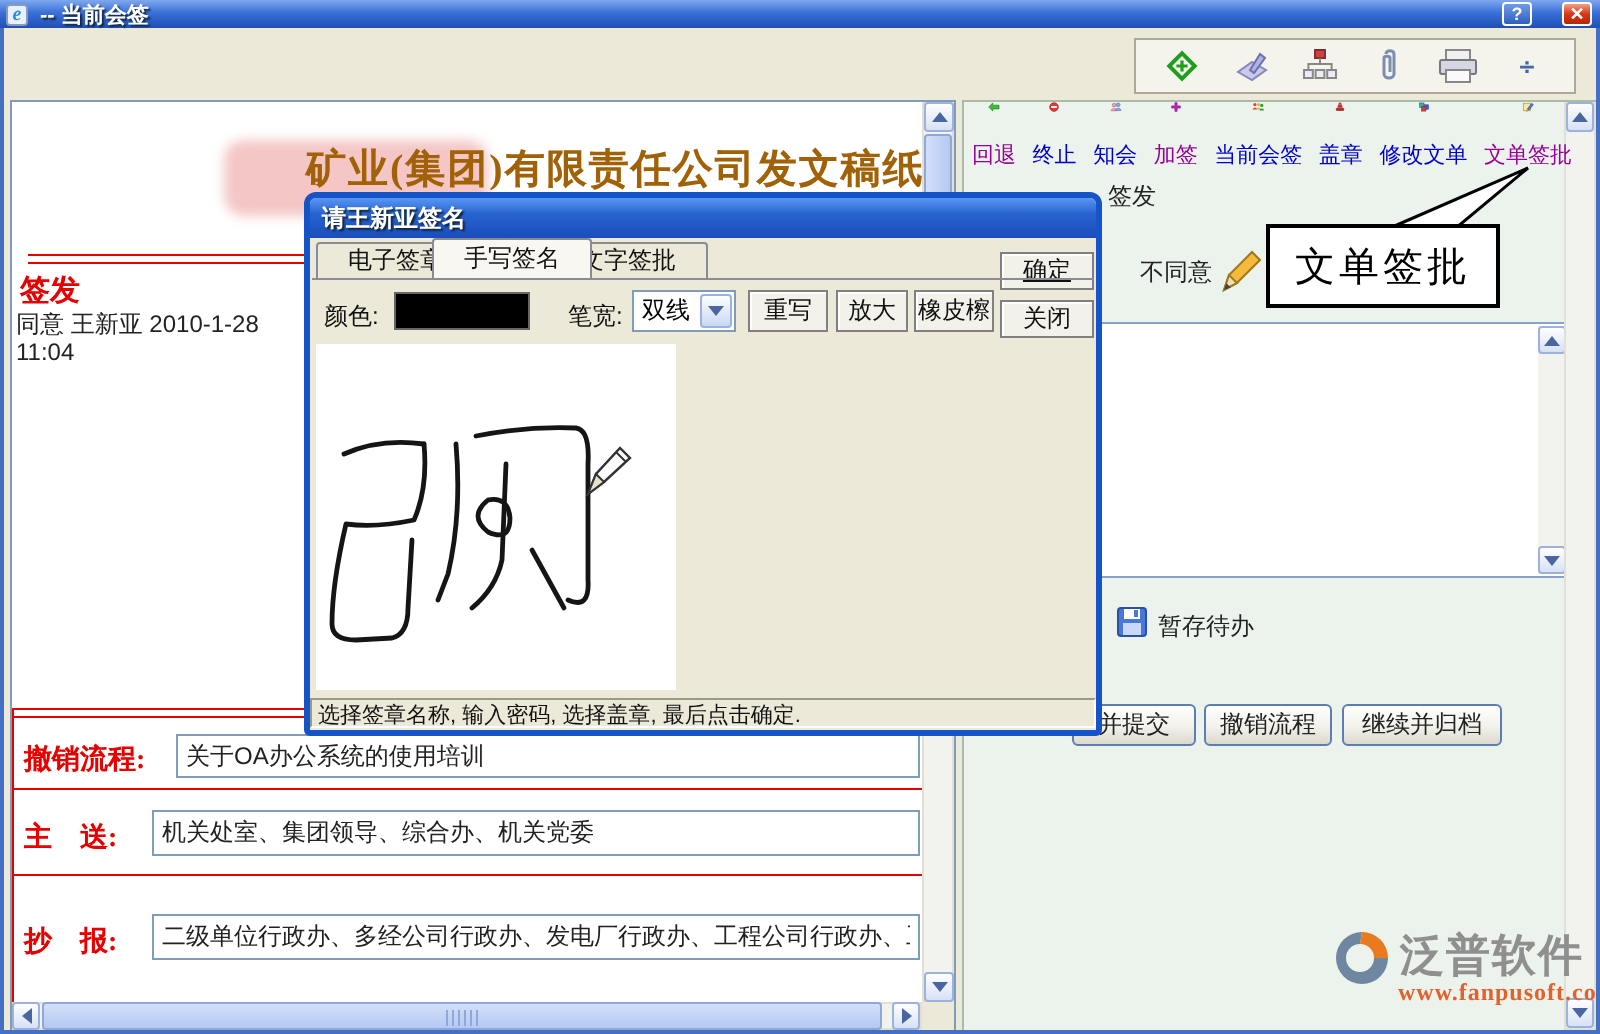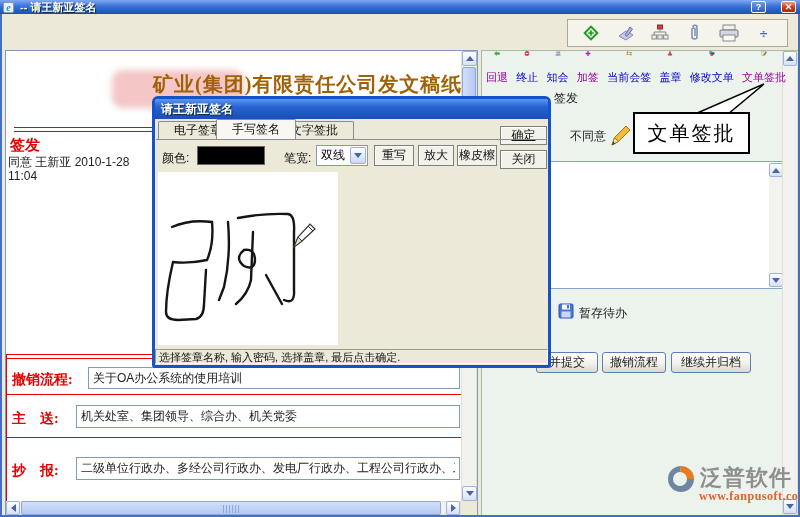--- a/index.html
+++ b/index.html
@@ -103,21 +103,21 @@
     border:1px solid; border-color:#9a9a8a #fff #fff #9a9a8a;
     font:11px "Liberation Sans",sans-serif; color:#111; padding-left:3px; white-space:nowrap; overflow:hidden; }
 </style>
 </head>
 <body>
 
 <div id="screen">
 
   <div class="titlebar">
     <span class="ie-icon">e</span>
-    <span class="wtitle">-- 请王新亚签名</span>
+    <span class="wtitle">-- 当前会签</span>
     <span class="tbbtn helpbtn">?</span>
     <span class="tbbtn closebtn">✕</span>
   </div>
 
   <div class="top-toolbar">
     <span class="tico">
       <svg width="18" height="18" viewBox="0 0 18 18">
           <rect x="4.5" y="4.5" width="9" height="9" transform="rotate(45 9 9)" fill="none" stroke="#1E9E1E" stroke-width="2"></rect>
           <path d="M9 6.2v5.6M6.2 9h5.6" stroke="#1E9E1E" stroke-width="1.6"></path>
         </svg>

